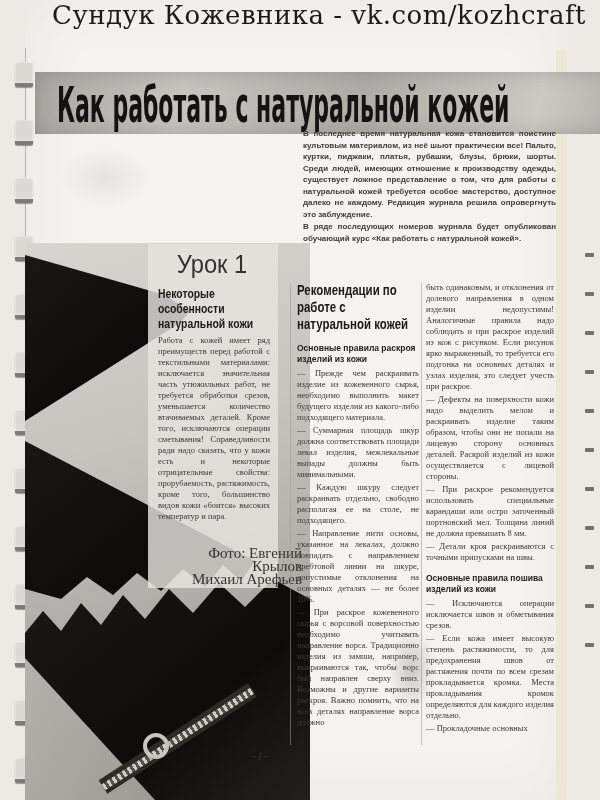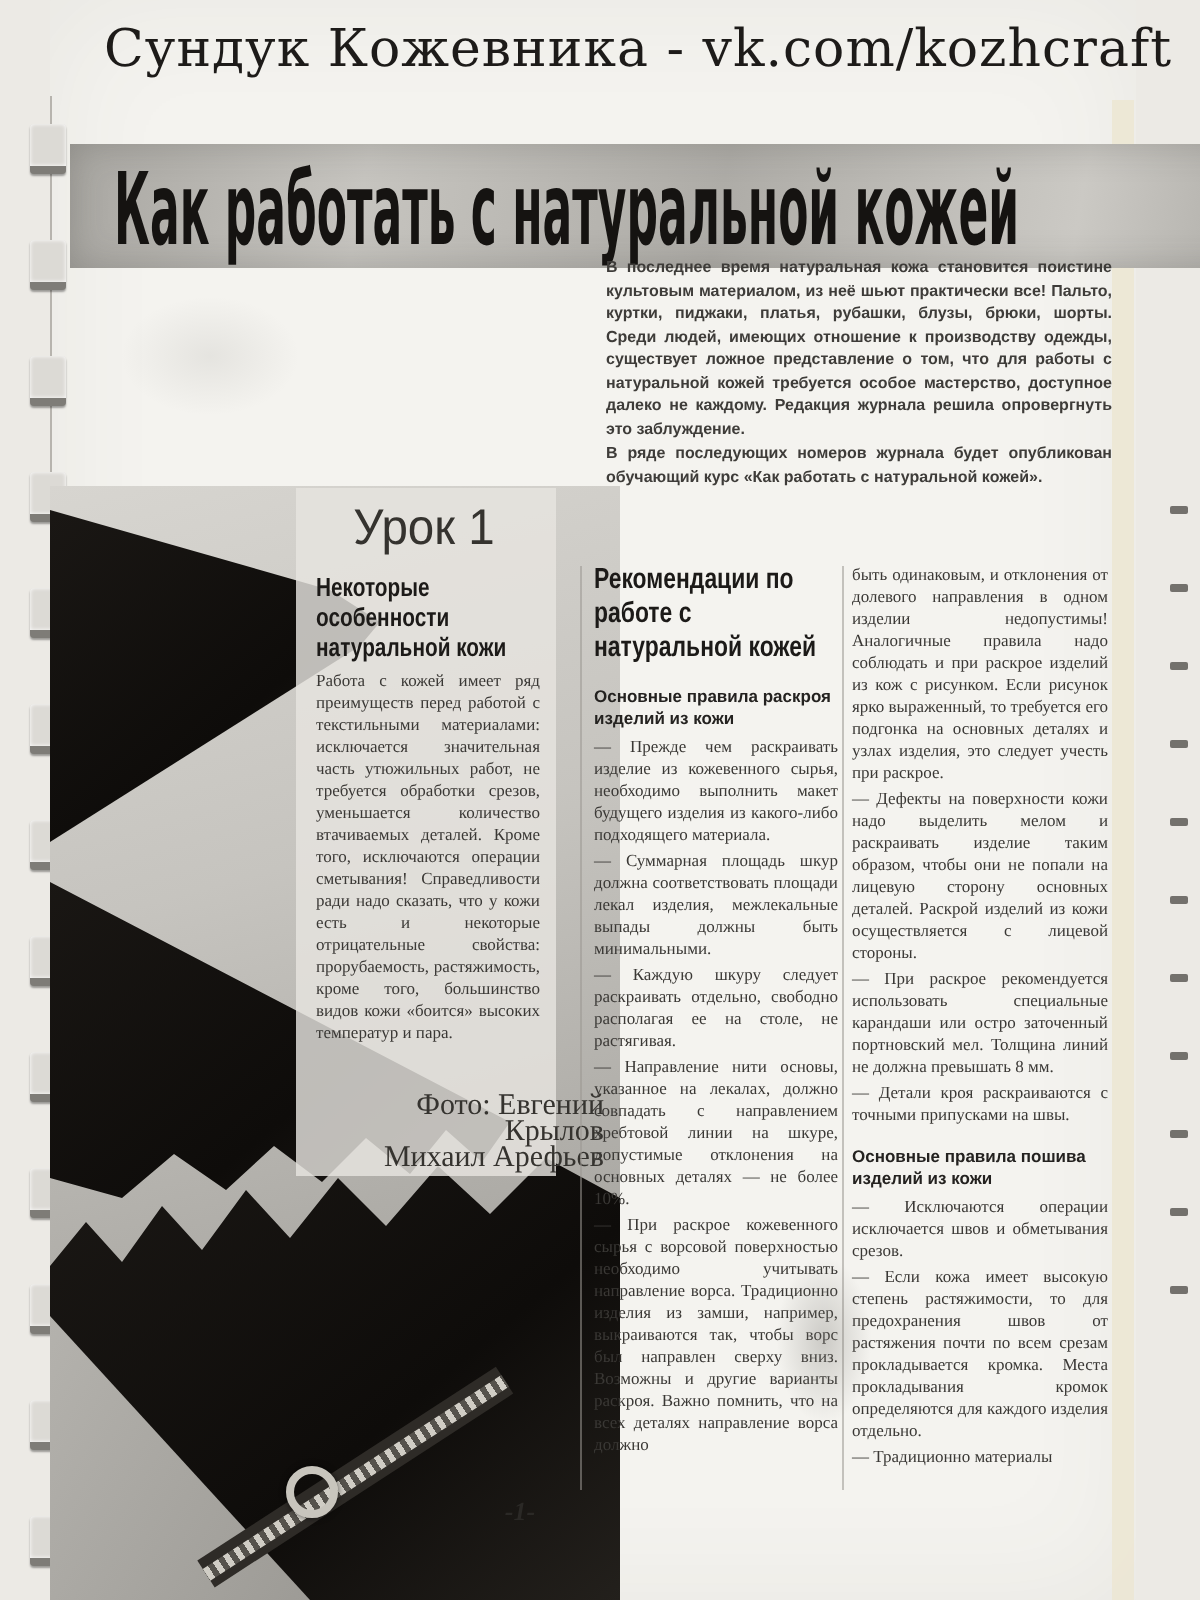--- a/index.html
+++ b/index.html
@@ -7,21 +7,21 @@
        font-family:"Liberation Serif", serif;}
   .canvas{position:absolute;inset:0;}
   .page{position:absolute;left:25px;top:0;width:543px;height:800px;background:#f4f3ef;
         box-shadow:inset 0 0 60px rgba(90,85,70,.07);}
   .edge-line{position:absolute;left:25px;top:48px;width:1px;height:752px;background:#b7b4ae;}
   .right-strip{position:absolute;left:556px;top:50px;width:11px;height:750px;background:#ece6d2;opacity:.85;}
   .tab{position:absolute;left:15px;width:18px;height:21px;background:#dcdad5;border-radius:2px;
        border-bottom:4px solid #7e7c77;box-shadow:0 1px 1px rgba(0,0,0,.35), inset 0 0 2px #fff;}
   .rdash{position:absolute;left:585px;width:9px;height:4px;background:#55524e;border-radius:1px;opacity:.8;}
 
-  .vk-header{position:absolute;left:52px;top:10px;width:500px;font-family:"DejaVu Serif", serif;
+  .vk-header{position:absolute;left:52px;top:0;width:500px;font-family:"DejaVu Serif", serif;
        font-size:26px;color:#1d1b19;letter-spacing:.5px;white-space:nowrap;}
 
   .banner{position:absolute;left:35px;top:72px;width:590px;height:62px;
        background:linear-gradient(100deg,#a9a7a2,#c6c4bf 25%,#aeaca7 55%,#cbc9c4 85%,#b1afaa);
        box-shadow:inset 0 0 18px rgba(60,58,54,.25);overflow:visible;}
   .banner-title{position:absolute;left:22px;top:4px;font-family:"DejaVu Sans", sans-serif;
        font-weight:bold;font-size:50px;color:#151311;white-space:nowrap;
        transform:scaleX(.44);transform-origin:left top;letter-spacing:0px;}
 
   .intro{position:absolute;left:303px;top:128px;width:253px;font-family:Liberation Sans, sans-serif;
@@ -152,32 +152,32 @@
   </div>
 
   <div class="vrule v1"></div>
   <div class="vrule v2"></div>
 
   <div class="col col-mid">
     <h3 class="cond">Рекомендации по работе с натуральной кожей</h3>
     <h4 class="subhead">Основные правила раскроя изделий из кожи</h4>
     <p>— Прежде чем раскраивать изделие из кожевенного сырья, необходимо выполнить макет будущего изделия из какого-либо подходящего материала.</p>
     <p>— Суммарная площадь шкур должна соответствовать площади лекал изделия, межлекальные выпады должны быть минимальными.</p>
-    <p>— Каждую шкуру следует раскраивать отдельно, свободно располагая ее на столе, не растягивая.</p>
+    <p>— Каждую шкуру следует раскраивать отдельно, свободно располагая ее на столе, не подходящего.</p>
     <p>— Направление нити основы, указанное на лекалах, должно совпадать с направлением хребтовой линии на шкуре, допустимые отклонения на основных деталях — не более 10%.</p>
     <p>— При раскрое кожевенного сырья с ворсовой поверхностью необходимо учитывать направление ворса. Традиционно изделия из замши, например, выкраиваются так, чтобы ворс был направлен сверху вниз. Возможны и другие варианты раскроя. Важно помнить, что на всех деталях направление ворса должно</p>
   </div>
 
   <div class="col col-right">
     <p>быть одинаковым, и отклонения от долевого направления в одном изделии недопустимы! Аналогичные правила надо соблюдать и при раскрое изделий из кож с рисунком. Если рисунок ярко выраженный, то требуется его подгонка на основных деталях и узлах изделия, это следует учесть при раскрое.</p>
     <p>— Дефекты на поверхности кожи надо выделить мелом и раскраивать изделие таким образом, чтобы они не попали на лицевую сторону основных деталей. Раскрой изделий из кожи осуществляется с лицевой стороны.</p>
     <p>— При раскрое рекомендуется использовать специальные карандаши или остро заточенный портновский мел. Толщина линий не должна превышать 8 мм.</p>
     <p>— Детали кроя раскраиваются с точными припусками на швы.</p>
     <h4 class="subhead">Основные правила пошива изделий из кожи</h4>
     <p>— Исключаются операции исключается швов и обметывания срезов.</p>
     <p>— Если кожа имеет высокую степень растяжимости, то для предохранения швов от растяжения почти по всем срезам прокладывается кромка. Места прокладывания кромок определяются для каждого изделия отдельно.</p>
-    <p>— Традиционно материалы</p>
+    <p>— Прокладочные основных</p>
   </div>
 
   <div class="smudge"></div>
 
   <div class="page-number">-1-</div>
 </div>
 
 </body></html>

